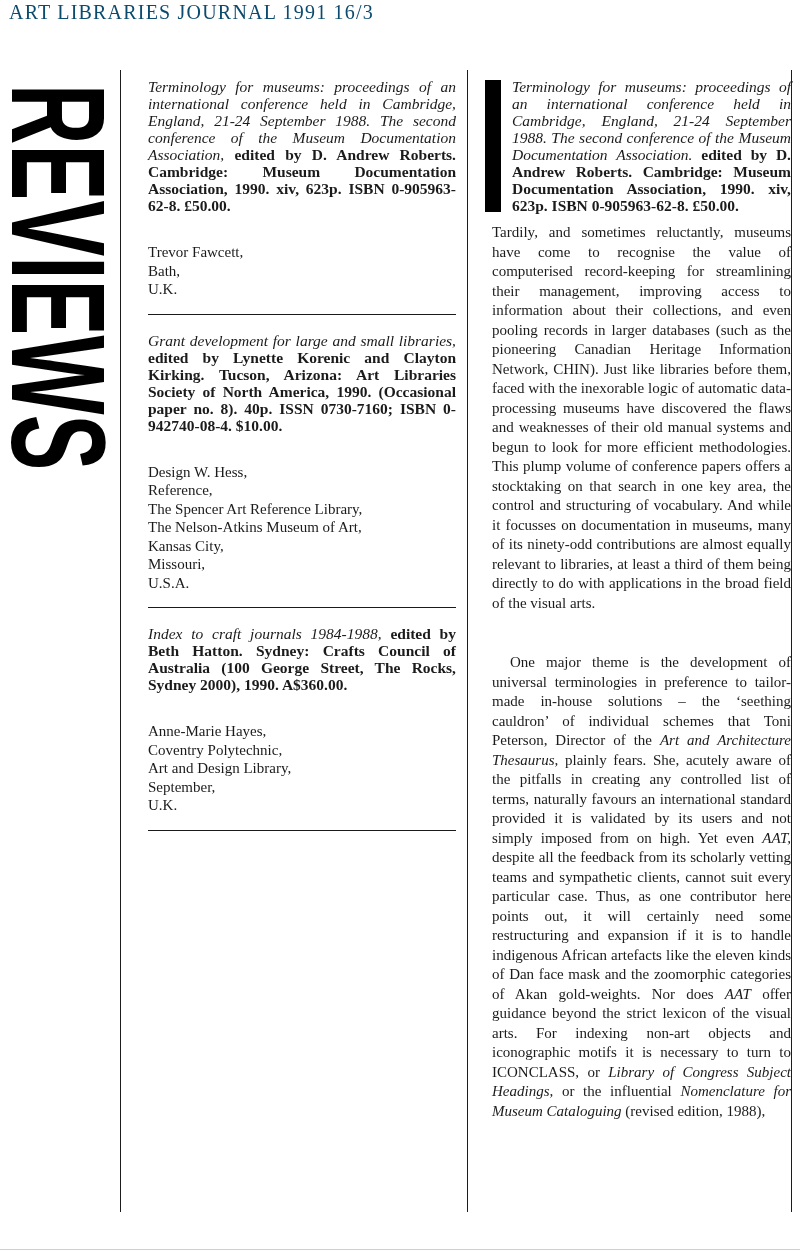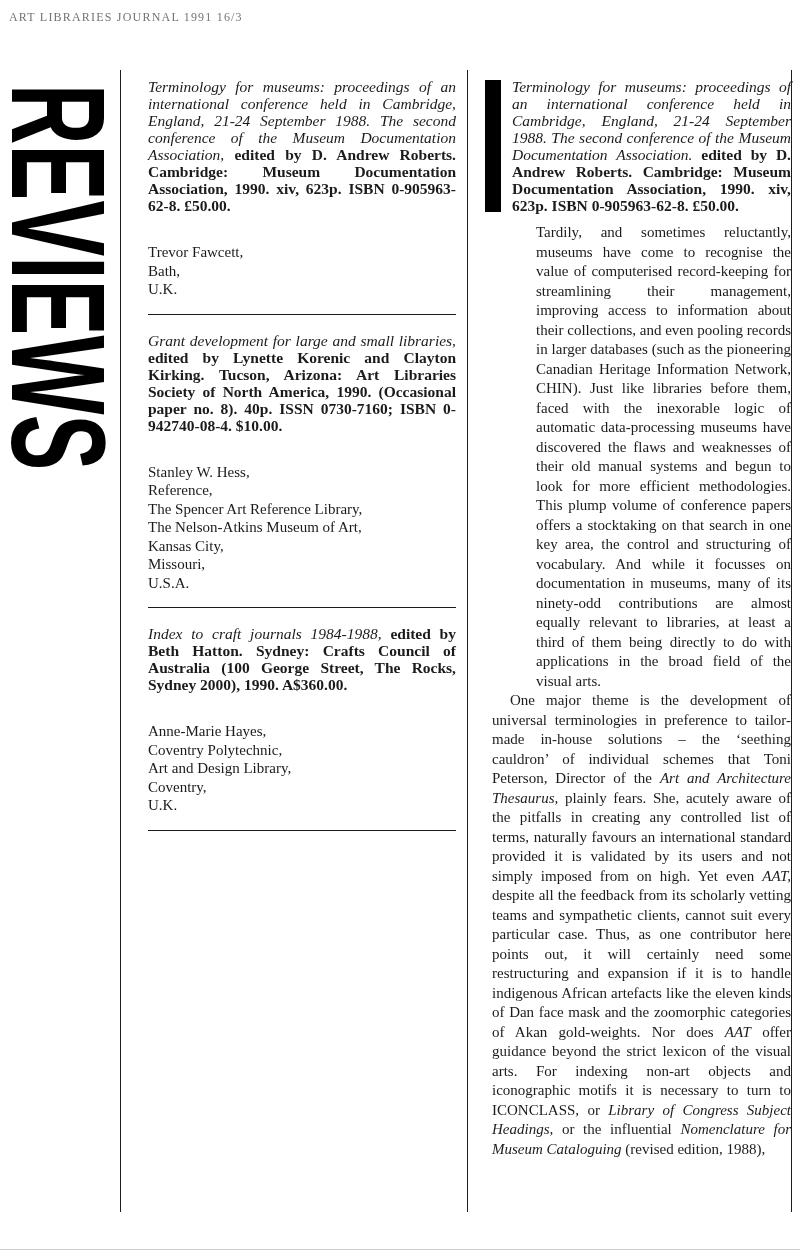--- a/index.html
+++ b/index.html
@@ -7,22 +7,22 @@
   body {
     font-family: "Liberation Serif", serif;
     background: #ffffff;
     color: #1b1b1b;
     position: relative;
     overflow: hidden;
   }
   .page { position: absolute; inset: 0; background: #fff; }
 
   .journal-header {
-    position: absolute; left: 9px; top: 10px;
-    font-size: 12px; letter-spacing: 1.2px; color: #737373;
+    position: absolute; left: 9px; top: 1px;
+    font-size: 20px; letter-spacing: 1.2px; color: #0c4a6e;
     white-space: nowrap;
   }
 
   
   .reviews-wrap { position: absolute; left: 8px; top: 84px; width: 100px; height: 396px; }
   .reviews-text {
     position: absolute; left: 100px; top: 0;
     font-family: "Liberation Sans", sans-serif;
     font-weight: bold;
     font-size: 133px;
@@ -57,22 +57,22 @@
   .c2-citation-wrap { position: relative; padding-left: 20px; }
   .citation-bar {
     position: absolute; left: -7px; top: 2px; bottom: 2px;
     width: 16px; background: #000;
   }
 
   .body-para {
     font-size: 15px; line-height: 19.5px;
     text-align: justify;
   }
-  .body-para.first { margin-top: 9px; margin-left: 44px; }
-  .body-para.indent { text-indent: 18px; }
+  .body-para.first { margin-top: 9px; }
+  .body-para.indent { text-indent: 18px; margin-top: 40px; }
 
   .page-number { position: absolute; left: 9px; top: 1268px; font-size: 10px; }
   .bottom-edge { position: absolute; left: 0; right: 0; bottom: 1px; height: 1px; background: #cfcfcf; }
 </style>
 </head>
 <body>
 
 <div class="page">
 
   <div class="journal-header">ART LIBRARIES JOURNAL 1991 16/3</div>
@@ -89,36 +89,36 @@
     <p class="citation"><span class="run-i">Terminology for museums: proceedings of an international conference held in Cambridge, England, 21-24 September 1988. The second conference of the Museum Documentation Association, </span><span class="run-b">edited by D. Andrew Roberts. Cambridge: Museum Documentation Association, 1990. xiv, 623p. ISBN 0-905963-62-8. £50.00.</span></p>
     <div class="reviewer">
         <div>Trevor Fawcett,</div>
         <div>Bath,</div>
         <div>U.K.</div>
       </div>
     <div class="divider"></div>
 
     <p class="citation"><span class="run-i">Grant development for large and small libraries, </span><span class="run-b">edited by Lynette Korenic and Clayton Kirking. Tucson, Arizona: Art Libraries Society of North America, 1990. (Occasional paper no. 8). 40p. ISSN 0730-7160; ISBN 0-942740-08-4. $10.00.</span></p>
     <div class="reviewer">
-        <div>Stanley W. Hess,</div>
+        <div>Design W. Hess,</div>
         <div>Reference,</div>
         <div>The Spencer Art Reference Library,</div>
         <div>The Nelson-Atkins Museum of Art,</div>
         <div>Kansas City,</div>
         <div>Missouri,</div>
         <div>U.S.A.</div>
       </div>
     <div class="divider"></div>
 
     <p class="citation"><span class="run-i">Index to craft journals 1984-1988, </span><span class="run-b">edited by Beth Hatton. Sydney: Crafts Council of Australia (100 George Street, The Rocks, Sydney 2000), 1990. A$360.00.</span></p>
     <div class="reviewer">
         <div>Anne-Marie Hayes,</div>
         <div>Coventry Polytechnic,</div>
         <div>Art and Design Library,</div>
-        <div>Coventry,</div>
+        <div>September,</div>
         <div>U.K.</div>
       </div>
     <div class="divider"></div>
   </div>
 
   <div class="col col2">
     <div class="c2-citation-wrap">
       <div class="citation-bar"></div>
       <p class="citation"><span class="run-i">Terminology for museums: proceedings of an international conference held in Cambridge, England, 21-24 September 1988. The second conference of the Museum Documentation Association. </span><span class="run-b">edited by D. Andrew Roberts. Cambridge: Museum Documentation Association, 1990. xiv, 623p. ISBN 0-905963-62-8. £50.00.</span></p>
     </div>

